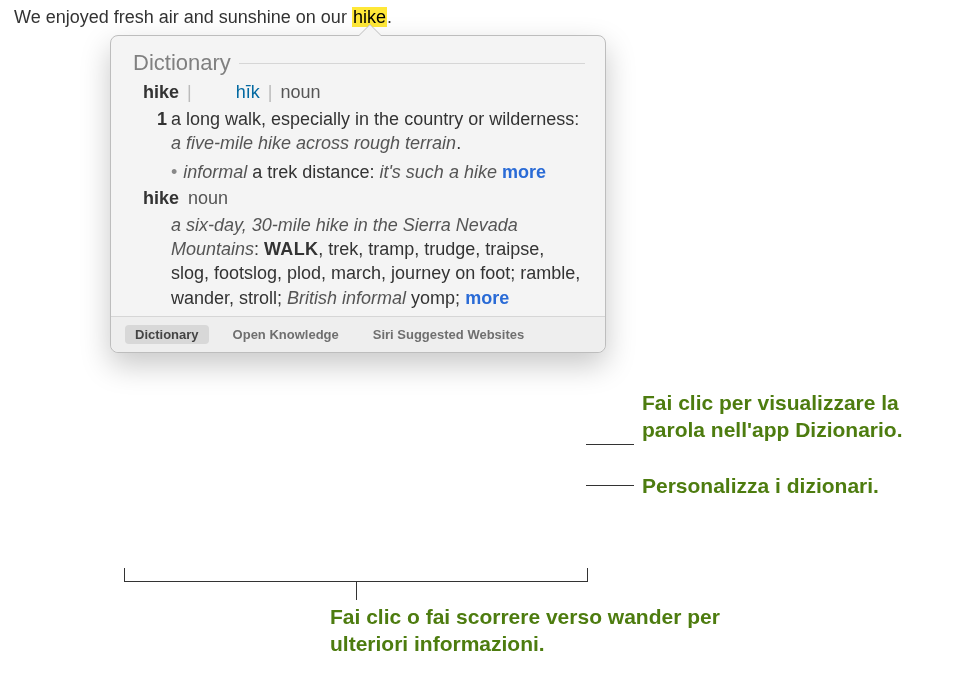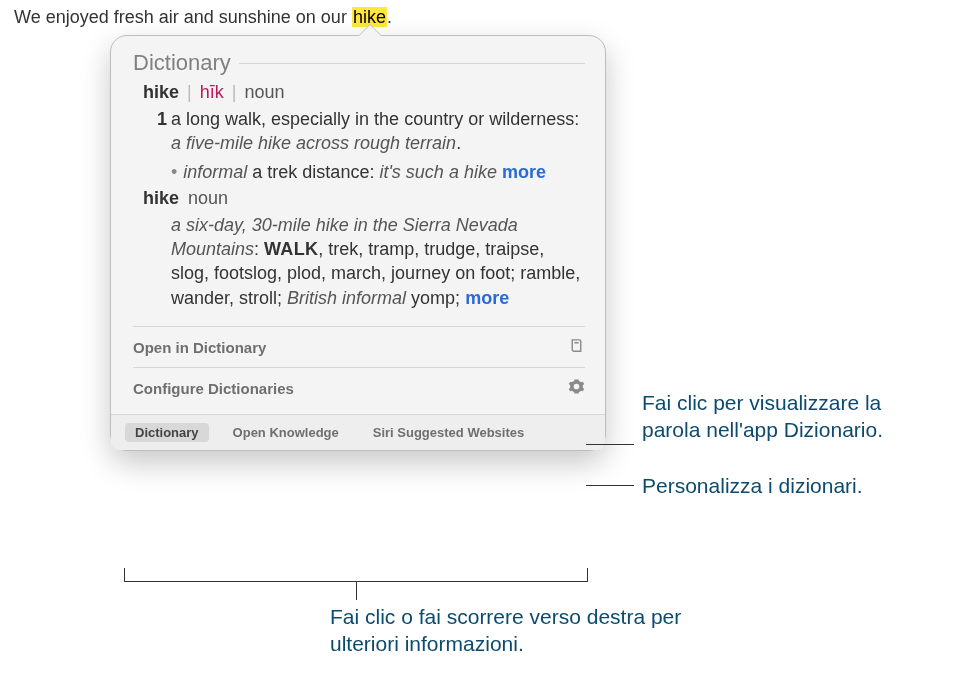--- a/index.html
+++ b/index.html
@@ -24,21 +24,21 @@
     color: #000;
     padding: 0 1px;
   }
   .popover {
     position: absolute;
     top: 35px;
     left: 110px;
     width: 496px;
     background: #f4f4f4;
     border: 1px solid #bdbdbd;
-    border-radius: 17px;
+    border-radius: 8px;
     box-shadow: 0 12px 30px rgba(0,0,0,0.22);
   }
   .popover .arrow {
     position: absolute;
     top: -11px;
     left: 248px;
     width: 0; height: 0;
     border-left: 11px solid transparent;
     border-right: 11px solid transparent;
     border-bottom: 11px solid #f4f4f4;
@@ -68,21 +68,21 @@
     margin-left: 10px;
     font-size: 18px;
     display: flex;
     align-items: baseline;
     gap: 8px;
     flex-wrap: wrap;
     margin-bottom: 4px;
   }
   .dict-word .headword { font-weight: 600; }
   .dict-word .divider { color: #bbb; }
-  .dict-word .pron { color: #be185d; }
+  .dict-word .pron { color: #0369a1; margin-left: 36px; }
   .dict-word .pos { color: #555; }
   .def-block {
     margin-left: 38px;
     margin-right: 2px;
     font-size: 18px;
     color: #333;
     line-height: 1.35;
   }
   .def-num {
     position: absolute;
@@ -148,22 +148,23 @@
     border-radius: 4px;
     cursor: pointer;
   }
   .tabbtn.active {
     background: #d8d8d8;
     color: #444;
   }
   .callout {
     position: absolute;
     font-size: 21px;
-    color: #0c4a6e;
+    color: #4d7c0f;
     line-height: 1.3;
+    font-weight: bold;
   }
   .callout-line {
     position: absolute;
     background: #333;
   }
   .bracket {
     position: absolute;
     border: 1px solid #333;
     border-top: none;
     height: 14px;
@@ -202,49 +203,31 @@
     </div>
 
     <div class="thes-word">
       <span class="headword">hike</span>
       <span class="pos">noun</span>
     </div>
     <div class="thes-body">
       <span class="italic">a six-day, 30-mile hike in the Sierra Nevada Mountains</span><span>: </span><span class="caps">WALK</span><span>, trek, tramp, trudge, traipse, slog, footslog, plod, march, journey on foot; ramble, wander, stroll; </span><span class="italic">British informal</span><span> yomp; </span><span class="more-link">more</span>
     </div>
 
-    <div style="margin-top:16px;">
-      <div class="action-row">
-        <span>Open in Dictionary</span>
-        <span>
-          <svg viewBox="0 0 24 24">
-              <path d="M5 3h11a3 3 0 0 1 3 3v15H8a3 3 0 0 1-3-3V3zm2 2v13a1 1 0 0 0 1 1h9V6a1 1 0 0 0-1-1H7zm2 2h6v2H9V7z"></path>
-            </svg>
-        </span>
-      </div>
-      <div class="action-row">
-        <span>Configure Dictionaries</span>
-        <span>
-          <svg viewBox="0 0 24 24">
-              <path d="M12 8a4 4 0 1 0 0 8 4 4 0 0 0 0-8zm9 4c0 .6-.06 1.19-.17 1.76l2.1 1.64-2 3.46-2.47-1a8.9 8.9 0 0 1-3.05 1.77L15 22h-6l-.41-2.37a8.9 8.9 0 0 1-3.05-1.77l-2.47 1-2-3.46 2.1-1.64A9.1 9.1 0 0 1 3 12c0-.6.06-1.19.17-1.76l-2.1-1.64 2-3.46 2.47 1A8.9 8.9 0 0 1 8.59 4.37L9 2h6l.41 2.37a8.9 8.9 0 0 1 3.05 1.77l2.47-1 2 3.46-2.1 1.64c.11.57.17 1.16.17 1.76z"></path>
-            </svg>
-        </span>
-      </div>
-    </div>
   </div>
 
   <div class="tabsbar">
     <button class="tabbtn active">Dictionary</button>
     <button class="tabbtn">Open Knowledge</button>
     <button class="tabbtn">Siri Suggested Websites</button>
   </div>
 </div>
 
 <div class="callout-line" style="left:586px; top:444px; width:48px; height:1px;"></div>
 <div class="callout" style="left:642px; top:389px; width:300px;">Fai clic per visualizzare la parola nell'app Dizionario.</div>
 
 <div class="callout-line" style="left:586px; top:485px; width:48px; height:1px;"></div>
 <div class="callout" style="left:642px; top:472px; width:300px;">Personalizza i dizionari.</div>
 
 <div class="bracket" style="left:124px; top:568px; width:464px;">
   <div class="down"></div>
 </div>
-<div class="callout" style="left:330px; top:603px; width:420px;">Fai clic o fai scorrere verso destra per ulteriori informazioni.</div>
+<div class="callout" style="left:330px; top:603px; width:420px;">Fai clic o fai scorrere verso wander per ulteriori informazioni.</div>
 
 </body></html>

